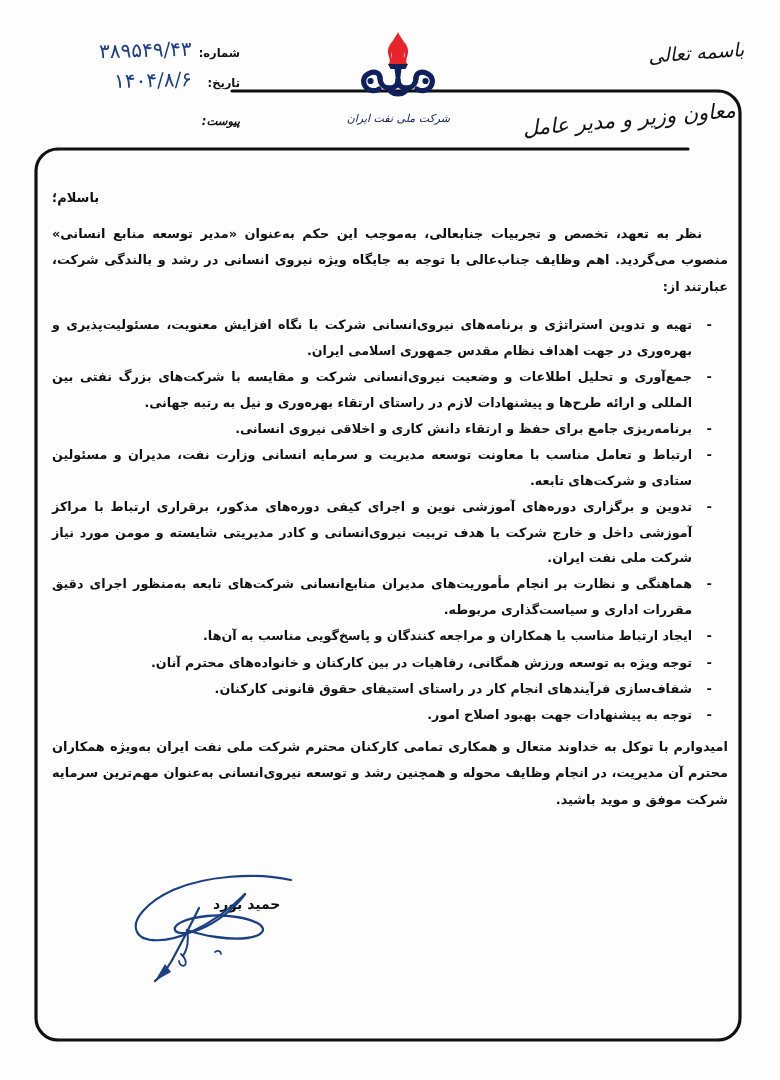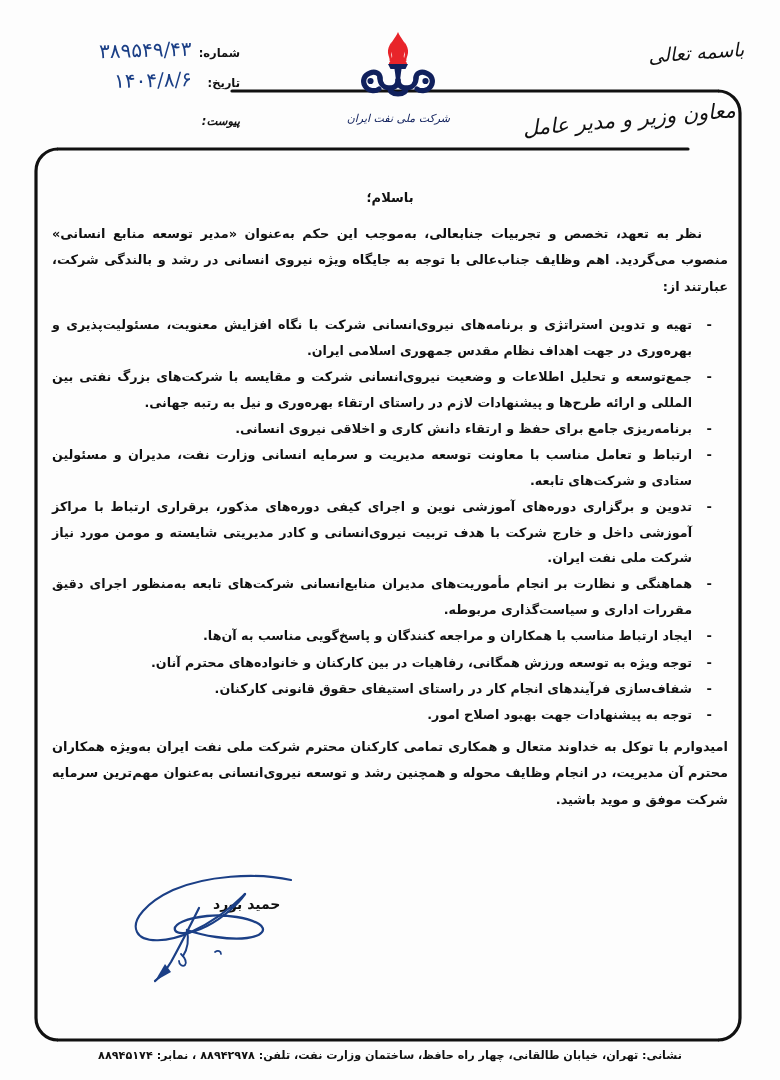--- a/index.html
+++ b/index.html
@@ -77,21 +77,21 @@
     text-align:justify;
   }
   .addressee{
     font-size:13.5px;font-weight:bold;
     margin:0 0 22px 0;
     text-align:right;
   }
   .greet{
     font-size:13px;font-weight:bold;
     margin:0 0 16px 0;
-    text-align:center;
+    text-align:left;
   }
   p.para{
     font-size:12.9px;
     font-weight:bold;
     line-height:2.05;
     margin:0 0 6px 0;
     text-align:justify;
     text-justify:inter-word;
   }
   p.para.indent{text-indent:26px;}
@@ -234,21 +234,21 @@
   </div>
 
   <div class="body">
 
     <div class="greet">باسلام؛</div>
 
     <p class="para indent">نظر به تعهد، تخصص و تجربیات جنابعالی، به‌موجب این حکم به‌عنوان «مدیر توسعه منابع انسانی» منصوب می‌گردید. اهم وظایف جناب‌عالی با توجه به جایگاه ویژه نیروی انسانی در رشد و بالندگی شرکت، عبارتند از:</p>
 
     <ul class="duties">
       <li>تهیه و تدوین استراتژی و برنامه‌های نیروی‌انسانی شرکت با نگاه افزایش معنویت، مسئولیت‌پذیری و بهره‌وری در جهت اهداف نظام مقدس جمهوری اسلامی ایران.</li>
-      <li>جمع‌توسعه و تحلیل اطلاعات و وضعیت نیروی‌انسانی شرکت و مقایسه با شرکت‌های بزرگ نفتی بین المللی و ارائه طرح‌ها و پیشنهادات لازم در راستای ارتقاء بهره‌وری و نیل به رتبه جهانی.</li>
+      <li>جمع‌آوری و تحلیل اطلاعات و وضعیت نیروی‌انسانی شرکت و مقایسه با شرکت‌های بزرگ نفتی بین المللی و ارائه طرح‌ها و پیشنهادات لازم در راستای ارتقاء بهره‌وری و نیل به رتبه جهانی.</li>
       <li class="short">برنامه‌ریزی جامع برای حفظ و ارتقاء دانش کاری و اخلاقی نیروی انسانی.</li>
       <li>ارتباط و تعامل مناسب با معاونت توسعه مدیریت و سرمایه انسانی وزارت نفت، مدیران و مسئولین ستادی و شرکت‌های تابعه.</li>
       <li>تدوین و برگزاری دوره‌های آموزشی نوین و اجرای کیفی دوره‌های مذکور، برقراری ارتباط با مراکز آموزشی داخل و خارج شرکت با هدف تربیت نیروی‌انسانی و کادر مدیریتی شایسته و مومن مورد نیاز شرکت ملی نفت ایران.</li>
       <li>هماهنگی و نظارت بر انجام مأموریت‌های مدیران منابع‌انسانی شرکت‌های تابعه به‌منظور اجرای دقیق مقررات اداری و سیاست‌گذاری مربوطه.</li>
       <li class="short">ایجاد ارتباط مناسب با همکاران و مراجعه کنندگان و پاسخ‌گویی مناسب به آن‌ها.</li>
       <li class="short">توجه ویژه به توسعه ورزش همگانی، رفاهیات در بین کارکنان و خانواده‌های محترم آنان.</li>
       <li class="short">شفاف‌سازی فرآیندهای انجام کار در راستای استیفای حقوق قانونی کارکنان.</li>
       <li class="short">توجه به پیشنهادات جهت بهبود اصلاح امور.</li>
     </ul>
 
@@ -275,15 +275,14 @@
                  C 96 56, 86 76, 76 94
                  C 70 104, 64 110, 60 113" stroke-width="2.2"></path>
         <path d="M60 113 L 70 96 L 76 104 Z" fill="#1b3f86" stroke="none"></path>
         <path d="M92 62 C 94 72, 92 82, 88 88" stroke-width="2"></path>
         <path d="M86 86 C 90 90, 92 94, 90 97 C 88 99, 84 97, 84 93" stroke-width="1.8"></path>
         <path d="M120 84 C 123 82, 126 83, 126 86" stroke-width="1.7"></path>
       </g>
     </svg>
   </div>
 
-  <div class="footer">نشانی: تهران، خیابان طالقانی، چهار راه حافظ، ساختمان وزارت نفت، تلفن: ۸۸۹۴۲۹۷۸ ، نمابر: ۸۸۹۴۵۱۷۴</div>
 
 </div>
 
 </body></html>

